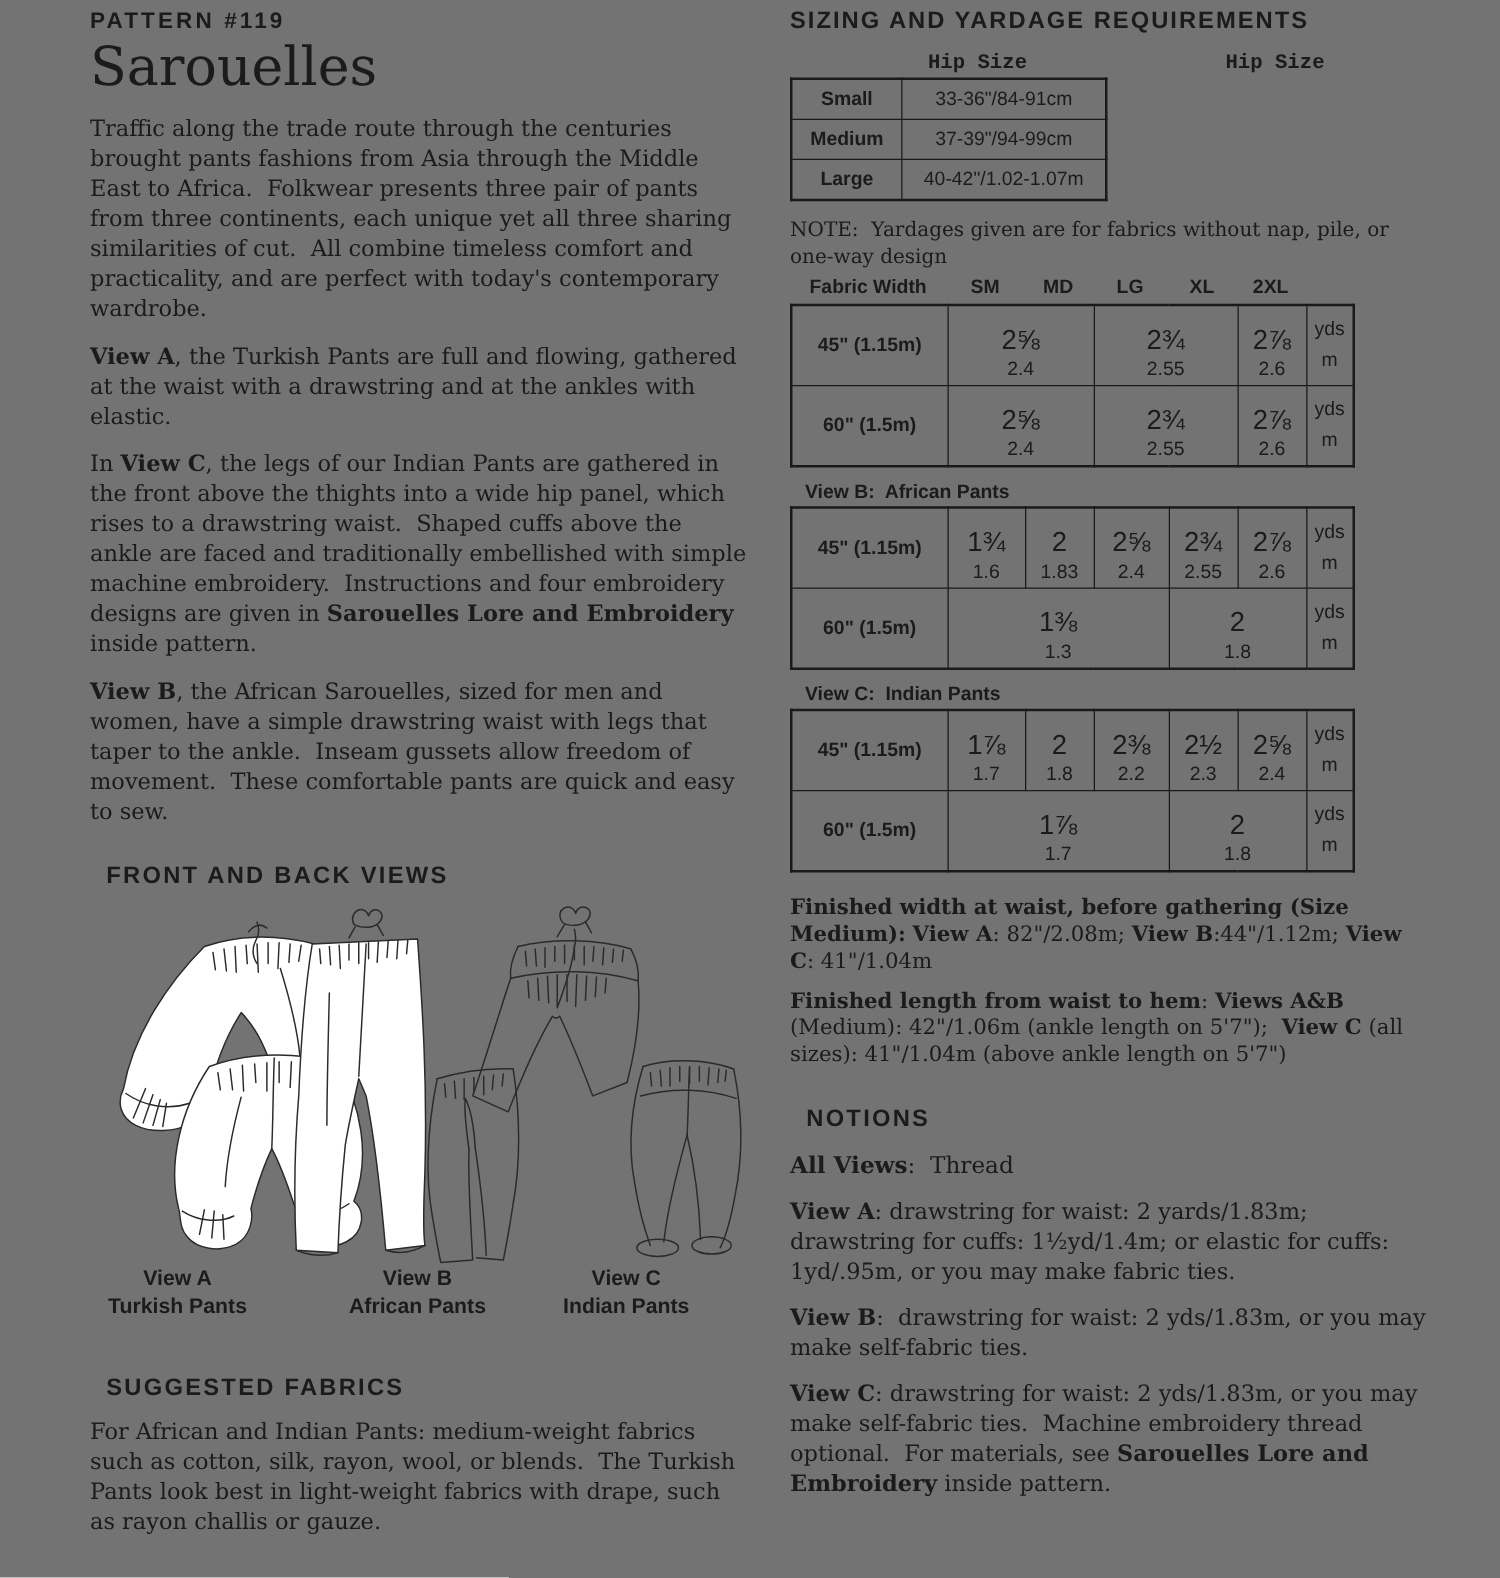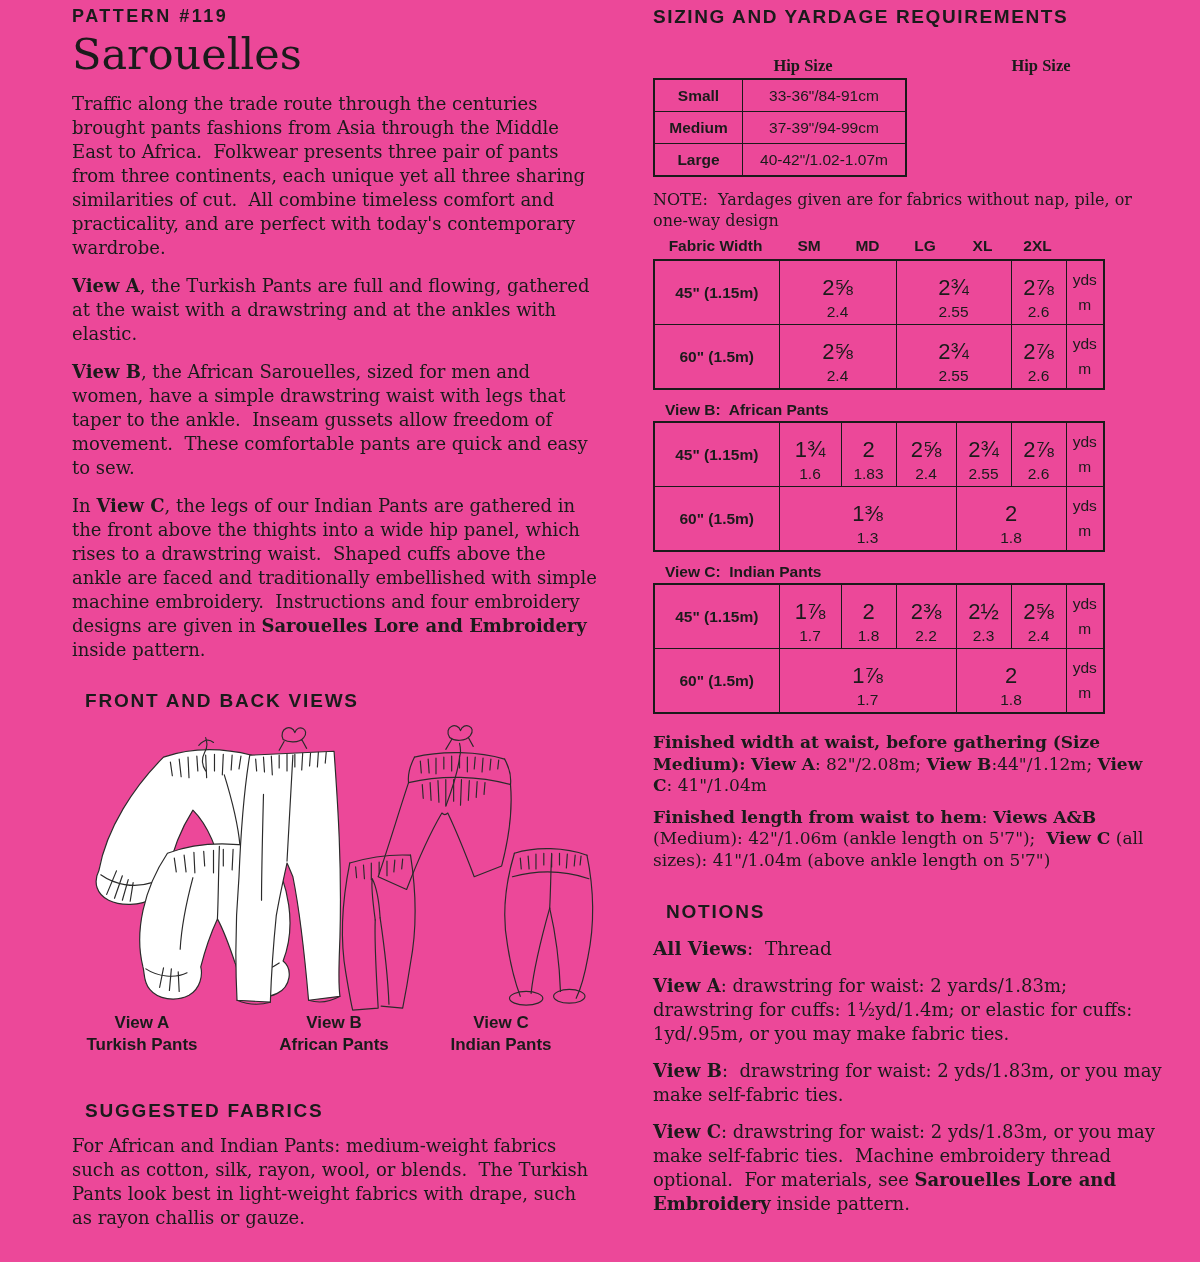--- a/index.html
+++ b/index.html
@@ -1,40 +1,40 @@
 <!DOCTYPE html>
 <html><head>
 <meta charset="utf-8">
 <style>
   html,body{margin:0;padding:0;background:#fff;}
-  .page{position:relative;width:1200px;height:1262px;background:#ec4899;color:#1b1b1b;overflow:hidden;
+  .page{position:relative;width:1200px;height:1262px;background:#737373;color:#1b1b1b;overflow:hidden;
         font-family:"DejaVu Serif", serif;}
   .col-left{position:absolute;left:72px;top:6px;width:528px;}
-  .col-right{position:absolute;left:653px;top:6px;width:514px;}
+  .col-right{position:absolute;left:632px;top:6px;width:514px;}
 
   .pattern-number{font-family:"Liberation Sans",sans-serif;font-weight:bold;font-size:18px;letter-spacing:2.5px;}
   .page-title{font-family:"DejaVu Serif",serif;font-weight:normal;font-size:43px;margin:4px 0 0;line-height:46px;}
   .body{font-size:18px;line-height:24px;white-space:pre-wrap;margin:14px 0 0;}
   .body b{font-weight:bold;}
   .intro{margin-top:15px;}
 
   .sec-heading{font-family:"Liberation Sans",sans-serif;font-weight:bold;font-size:19px;letter-spacing:1.8px;margin:28px 13px 0;}
 
   .drawings{position:relative;height:296px;margin-top:4px;}
   .drawings svg{display:block;}
   .draw-labels{position:relative;height:44px;}
   .draw-label{position:absolute;transform:translateX(-50%);text-align:center;
     font-family:"Liberation Sans",sans-serif;font-weight:bold;font-size:17px;line-height:21.5px;white-space:nowrap;}
 
   .sf-heading{margin-top:44px;}
   .sf-text{margin-top:12px;}
 
   
   .sz-heading{margin:0;font-family:"Liberation Sans",sans-serif;font-weight:bold;font-size:19px;letter-spacing:1.6px;}
-  .hip-headers{position:relative;height:22px;margin-top:28px;font-family:Liberation Serif, serif;font-weight:bold;font-size:16.5px;}
+  .hip-headers{position:relative;height:22px;margin-top:12px;font-family:Liberation Mono, monospace;font-weight:bold;font-size:16.5px;}
   .hip-headers span{position:absolute;transform:translateX(-50%);}
   .size-tables{display:flex;align-items:flex-start;}
   table.sz{border-collapse:collapse;border:2px solid #1a1a1a;font-family:"Liberation Sans",sans-serif;font-size:15.5px;}
   table.sz th,table.sz td{border:1px solid #1a1a1a;height:31px;padding:0 6px;text-align:center;}
   table.sz th{font-weight:bold;}
   .note{font-size:16px;line-height:20.5px;margin:13px 0 0;white-space:pre-wrap;}
   .note b{font-weight:normal;}
 
   .yard-title{font-family:"Liberation Sans",sans-serif;font-weight:bold;font-size:15.5px;margin:11px 0 0 12px;white-space:pre;}
   .yard-header{display:grid;grid-template-columns:125px 62px 55px 60px 55px 55px 38px;width:450px;
@@ -59,22 +59,22 @@
 <body>
 
 <div class="page">
 
   <div class="col-left">
     <div class="pattern-number">PATTERN #119</div>
     <div class="page-title">Sarouelles</div>
 
     <p class="body intro">Traffic along the trade route through the centuries brought pants fashions from Asia through the Middle East to Africa.  Folkwear presents three pair of pants from three continents, each unique yet all three sharing similarities of cut.  All combine timeless comfort and practicality, and are perfect with today's contemporary wardrobe.</p>
     <p class="body"><b>View A</b>, the Turkish Pants are full and flowing, gathered at the waist with a drawstring and at the ankles with elastic.</p>
+    <p class="body">In <b>View C</b>, the legs of our Indian Pants are gathered in the front above the thights into a wide hip panel, which rises to a drawstring waist.  Shaped cuffs above the ankle are faced and traditionally embellished with simple machine embroidery.  Instructions and four embroidery designs are given in <b>Sarouelles Lore and Embroidery</b> inside pattern.</p>
     <p class="body"><b>View B</b>, the African Sarouelles, sized for men and women, have a simple drawstring waist with legs that taper to the ankle.  Inseam gussets allow freedom of movement.  These comfortable pants are quick and easy to sew.</p>
-    <p class="body">In <b>View C</b>, the legs of our Indian Pants are gathered in the front above the thights into a wide hip panel, which rises to a drawstring waist.  Shaped cuffs above the ankle are faced and traditionally embellished with simple machine embroidery.  Instructions and four embroidery designs are given in <b>Sarouelles Lore and Embroidery</b> inside pattern.</p>
 
     <div class="sec-heading">FRONT AND BACK VIEWS</div>
 
     <div class="drawings">
       <svg width="530" height="296" viewBox="0 0 530 302" stroke="#2b2b2b" stroke-width="1.2" fill="none" stroke-linecap="round" stroke-linejoin="round">
 
         <g>
           <path fill="#fff" d="M88,42 C120,31 150,33 178,40 C194,70 202,100 204,128 C204,150 200,168 192,178 C176,186 160,182 150,170 C146,148 138,116 118,96 C104,118 96,142 92,162 C90,172 86,180 78,186 C64,194 44,194 32,188 C20,182 16,170 22,158 C30,114 58,72 88,42 Z"></path>
           <path d="M24,162 C38,172 58,176 76,170"></path>
           <path d="M30,182 l10,-24 M38,186 l8,-23 M46,188 l6,-21 M54,189 l3,-19"></path>

